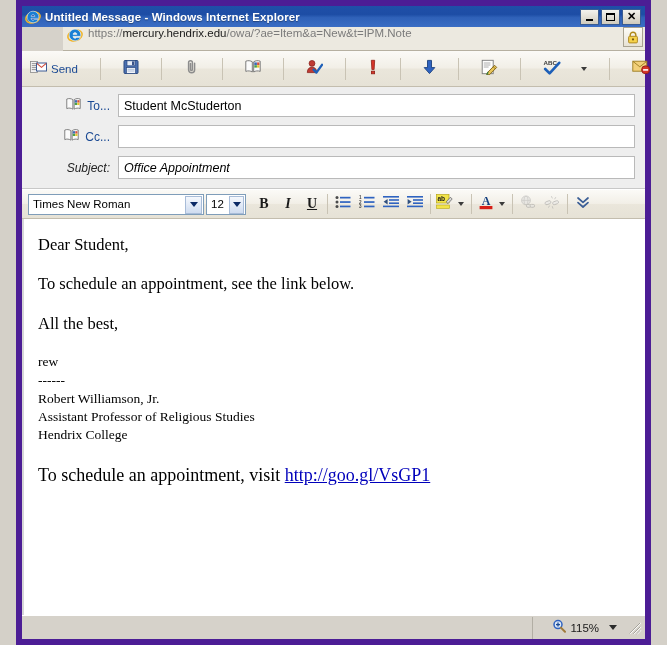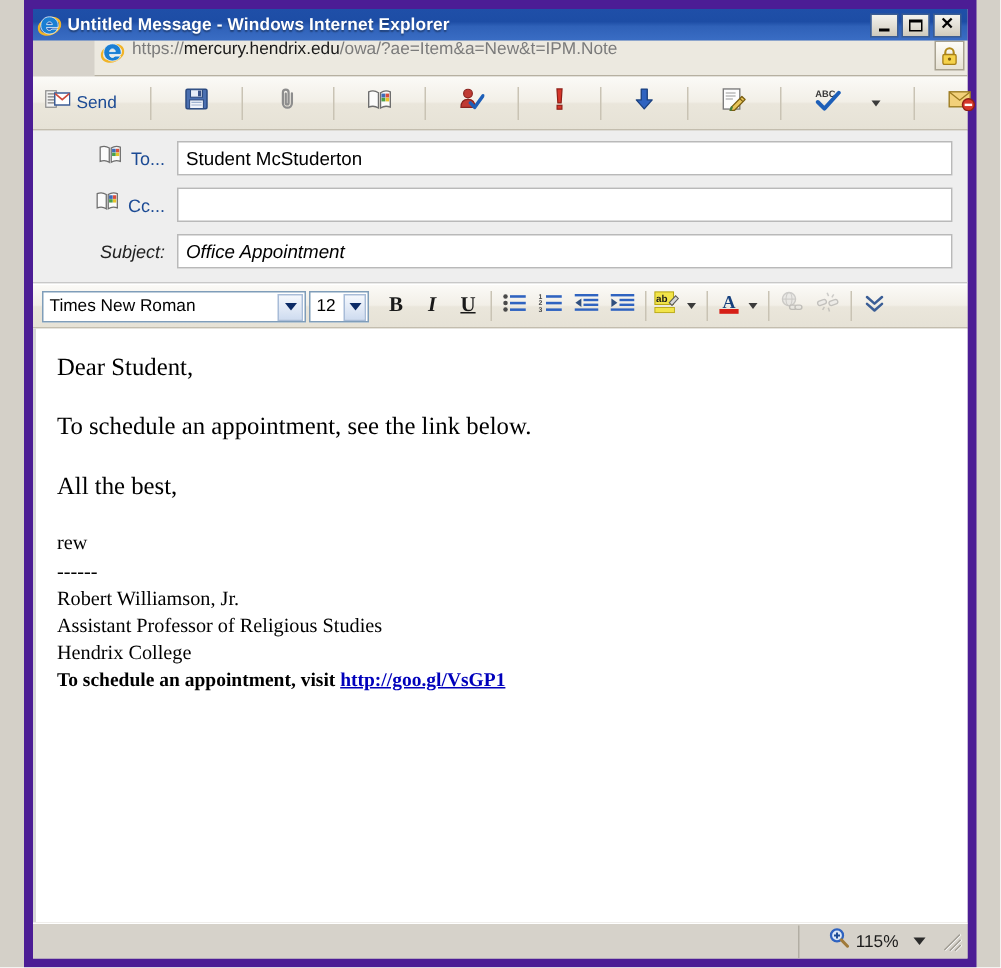--- a/index.html
+++ b/index.html
@@ -349,22 +349,23 @@
     overflow: hidden;
     font-family: "Liberation Serif", serif;
     font-size: 16.5px;
     color: #000000;
     line-height: 1.18;
   }
   .bp { margin: 0 0 20px 0; }
   .sig-block { margin: 0; font-size: 13.5px; line-height: 1.35; }
   .sig-block div { white-space: pre; }
   .cta {
-    font-size: 13px;
-    font-weight: bold;
+    margin-top: 20px;
+    font-size: 18px;
+    font-weight: normal;
   }
   .cta a {
     color: #0000bb;
     text-decoration: underline;
   }
 
   
   .statusbar {
     height: 24px;
     min-height: 24px;

